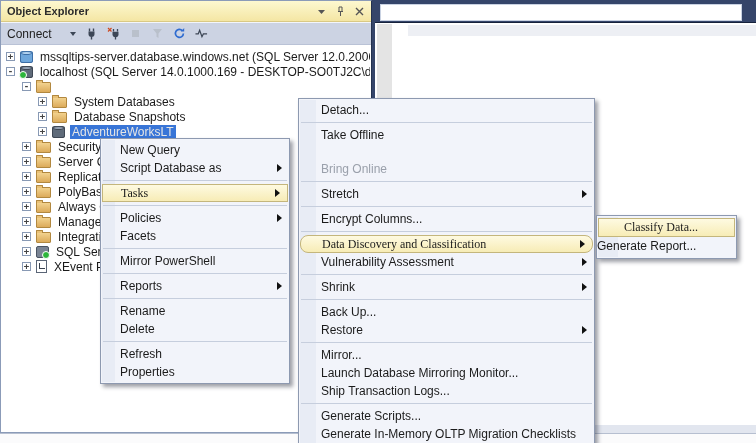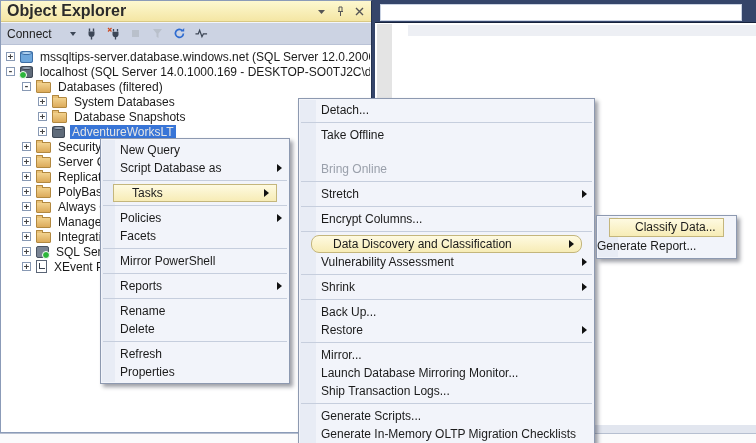--- a/index.html
+++ b/index.html
@@ -4,21 +4,21 @@
 <style>
   html,body{margin:0;padding:0;}
   body{width:756px;height:443px;overflow:hidden;font-family:"Liberation Sans",sans-serif;background:#fff;}
   #app{position:relative;width:756px;height:443px;background:#fbfbfc;overflow:hidden;}
 
   
   .explorer{position:absolute;left:0;top:0;width:372px;height:433px;background:#fff;
             border:1px solid #8b9bb8;border-right:1px solid #24324f;box-sizing:border-box;}
   .titlebar{height:21px;background:linear-gradient(#fdf8d0,#f4e6a4);border-bottom:1px solid #d9c985;
             display:flex;align-items:center;padding:0 6px;box-sizing:border-box;}
-  .titlebar .title{font-size:16px;font-weight:bold;color:#2b2b2b;}
+  .titlebar .title{font-size:11px;font-weight:bold;color:#2b2b2b;}
   .titlebar .ticons{margin-left:auto;display:flex;align-items:center;gap:8px;}
   .titlebar .ticons span{display:inline-flex;width:11px;height:11px;cursor:default;}
   .toolbar{height:23px;background:#ccd3e3;border-top:1px solid #f3f6fb;border-bottom:1px solid #b9c2d6;
            display:flex;align-items:center;padding:0 6px;gap:9px;box-sizing:border-box;}
   .toolbar .connect{font-size:12px;color:#1e1e1e;display:flex;align-items:center;gap:18px;}
   .toolbar .caret{width:0;height:0;border-left:3.5px solid transparent;border-right:3.5px solid transparent;border-top:4px solid #3c4656;}
   .tbicon{display:inline-flex;width:13px;height:13px;align-items:center;justify-content:center;}
 
   
   .tree{position:absolute;left:1px;top:46px;right:1px;bottom:1px;background:#fff;overflow:hidden;padding-top:2px;}
@@ -55,22 +55,22 @@
 
   
   .menu{position:absolute;background:#f2f4fa;border:1px solid #8d99b0;box-shadow:3px 3px 4px rgba(40,45,60,.45);
         box-sizing:border-box;padding:2px 0;font-size:12px;color:#1b1b1b;}
   .menu::before{content:"";position:absolute;left:1px;top:1px;bottom:1px;background:#e8ecf5;}
   .m1::before{width:13px;} .m2::before{width:16px;} .m3::before{width:20px;}
   .mi{position:relative;height:18px;line-height:18px;white-space:nowrap;}
   .m1 .mi{padding-left:19px;} .m2 .mi{padding-left:22px;} .m3 .mi{height:19px;line-height:19px;}
   .msep{position:relative;height:7px;display:flex;align-items:center;padding:0 2px;}
   .msep::after{content:"";flex:1;border-top:1px solid #c6cedd;}
-  .mi.hl{margin:0 12px;border:1px solid #c4b67c;background:linear-gradient(#fefae1,#f7ecb6);
-         height:16px;line-height:16px;}
+  .mi.hl{margin:0 1px;border:1px solid #c4b67c;background:linear-gradient(#fefae1,#f7ecb6);
+         height:16px;line-height:16px;font-family:Liberation Serif, serif;}
   .m1 .mi.hl{padding-left:18px;} .m2 .mi.hl{padding-left:21px;border-radius:8px;} .m3 .mi.hl{height:17px;line-height:17px;padding-left:25px;}
   .mi.disabled{color:#9aa0ab;margin-top:16px;}
   .arrow{position:absolute;right:7px;top:50%;margin-top:-4px;width:0;height:0;
          border-left:5px solid #111;border-top:4px solid transparent;border-bottom:4px solid transparent;}
   .menu-db{left:100px;top:138px;width:190px;z-index:10;}
   .menu-tasks{left:298px;top:98px;width:297px;z-index:11;}
   .menu-class{left:596px;top:215px;width:141px;z-index:12;}
 </style>
 </head>
 <body>
@@ -159,21 +159,20 @@
         <span class="tlabel">mssqltips-server.database.windows.net (SQL Server 12.0.2000.8 - servera</span>
       </div>
       <div class="trow lvl0">
         <span class="expbox">-</span>
         <span class="ticon cyl icon-server"></span>
         <span class="tlabel">localhost (SQL Server 14.0.1000.169 - DESKTOP-SO0TJ2C\derek)</span>
       </div>
       <div class="trow lvl1">
         <span class="expbox">-</span>
         <span class="ticon icon-folder"></span>
-        <span class="tlabel">Databases (filtered)</span>
       </div>
       <div class="trow lvl2">
         <span class="expbox">+</span>
         <span class="ticon icon-folder"></span>
         <span class="tlabel">System Databases</span>
       </div>
       <div class="trow lvl2">
         <span class="expbox">+</span>
         <span class="ticon icon-folder"></span>
         <span class="tlabel">Database Snapshots</span>

